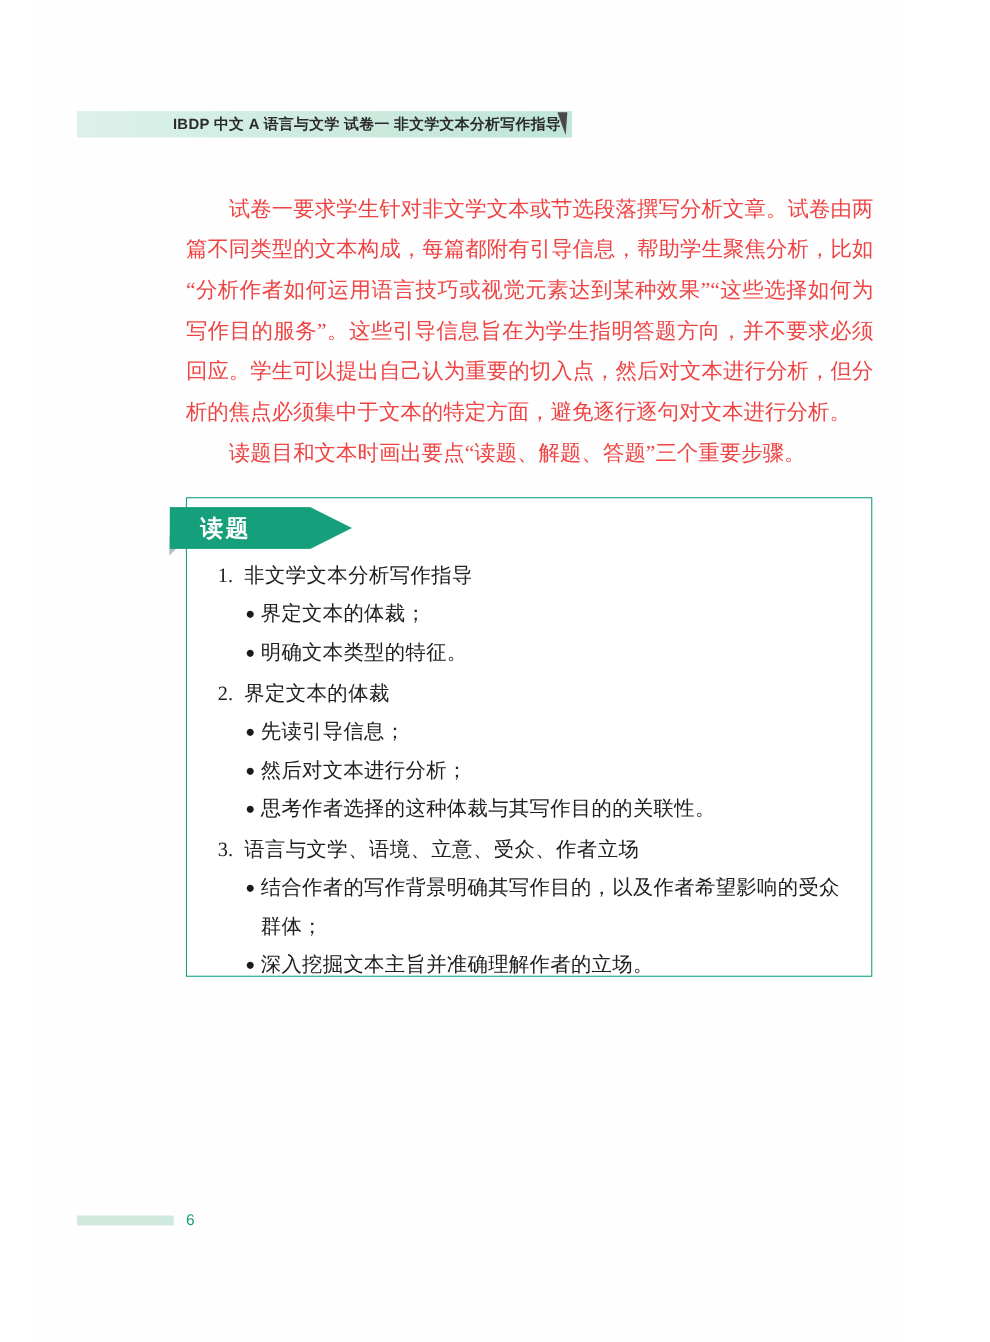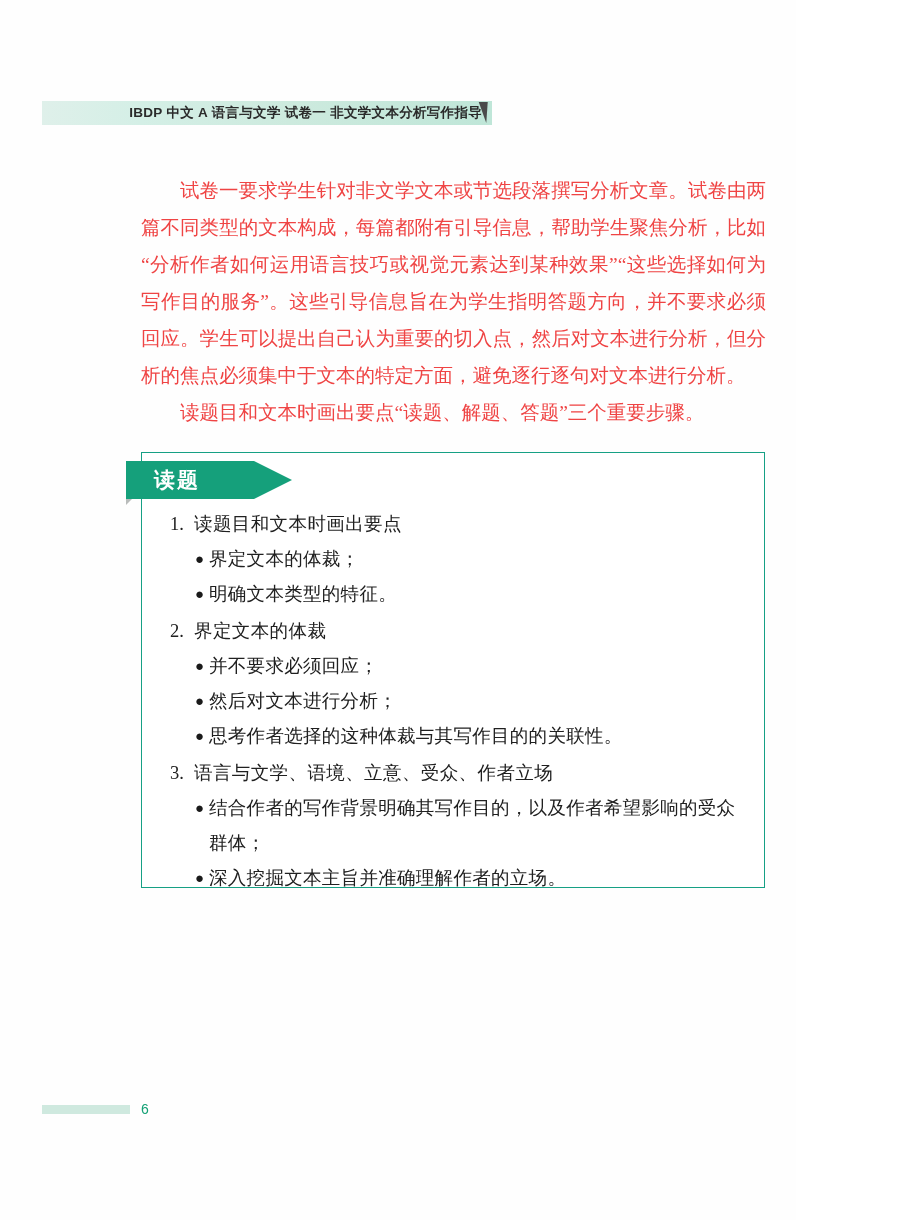--- a/index.html
+++ b/index.html
@@ -16,20 +16,21 @@
     color: #1c1c1c;
     overflow: hidden;
   }
 
   .page {
     position: absolute;
     inset: 0;
     width: 796px;
     height: 1220px;
     background: #fefefe;
+    margin-left: 28px;
   }
 
   
   .header {
     position: absolute;
     left: 42px;
     top: 101px;
     width: 450px;
     height: 24px;
     display: flex;
@@ -244,21 +245,21 @@
     <div class="banner">
       <span class="banner-label">读题</span>
     </div>
   </div>
 
   <div class="steps">
 
     <div class="step">
       <div class="step-head">
         <span class="step-num">1.</span>
-        <span class="step-title">读题目和文本时画出要点</span>
+        <span class="step-title">非文学文本分析写作指导</span>
       </div>
       <ul class="bullets">
         <li class="bullet">
           <span class="bullet-dot">●</span>
           <span class="bullet-text">界定文本的体裁；</span>
         </li>
         <li class="bullet">
           <span class="bullet-dot">●</span>
           <span class="bullet-text">明确文本类型的特征。</span>
         </li>
@@ -266,21 +267,21 @@
     </div>
 
     <div class="step">
       <div class="step-head">
         <span class="step-num">2.</span>
         <span class="step-title">界定文本的体裁</span>
       </div>
       <ul class="bullets">
         <li class="bullet">
           <span class="bullet-dot">●</span>
-          <span class="bullet-text">并不要求必须回应；</span>
+          <span class="bullet-text">先读引导信息；</span>
         </li>
         <li class="bullet">
           <span class="bullet-dot">●</span>
           <span class="bullet-text">然后对文本进行分析；</span>
         </li>
         <li class="bullet">
           <span class="bullet-dot">●</span>
           <span class="bullet-text">思考作者选择的这种体裁与其写作目的的关联性。</span>
         </li>
       </ul>

